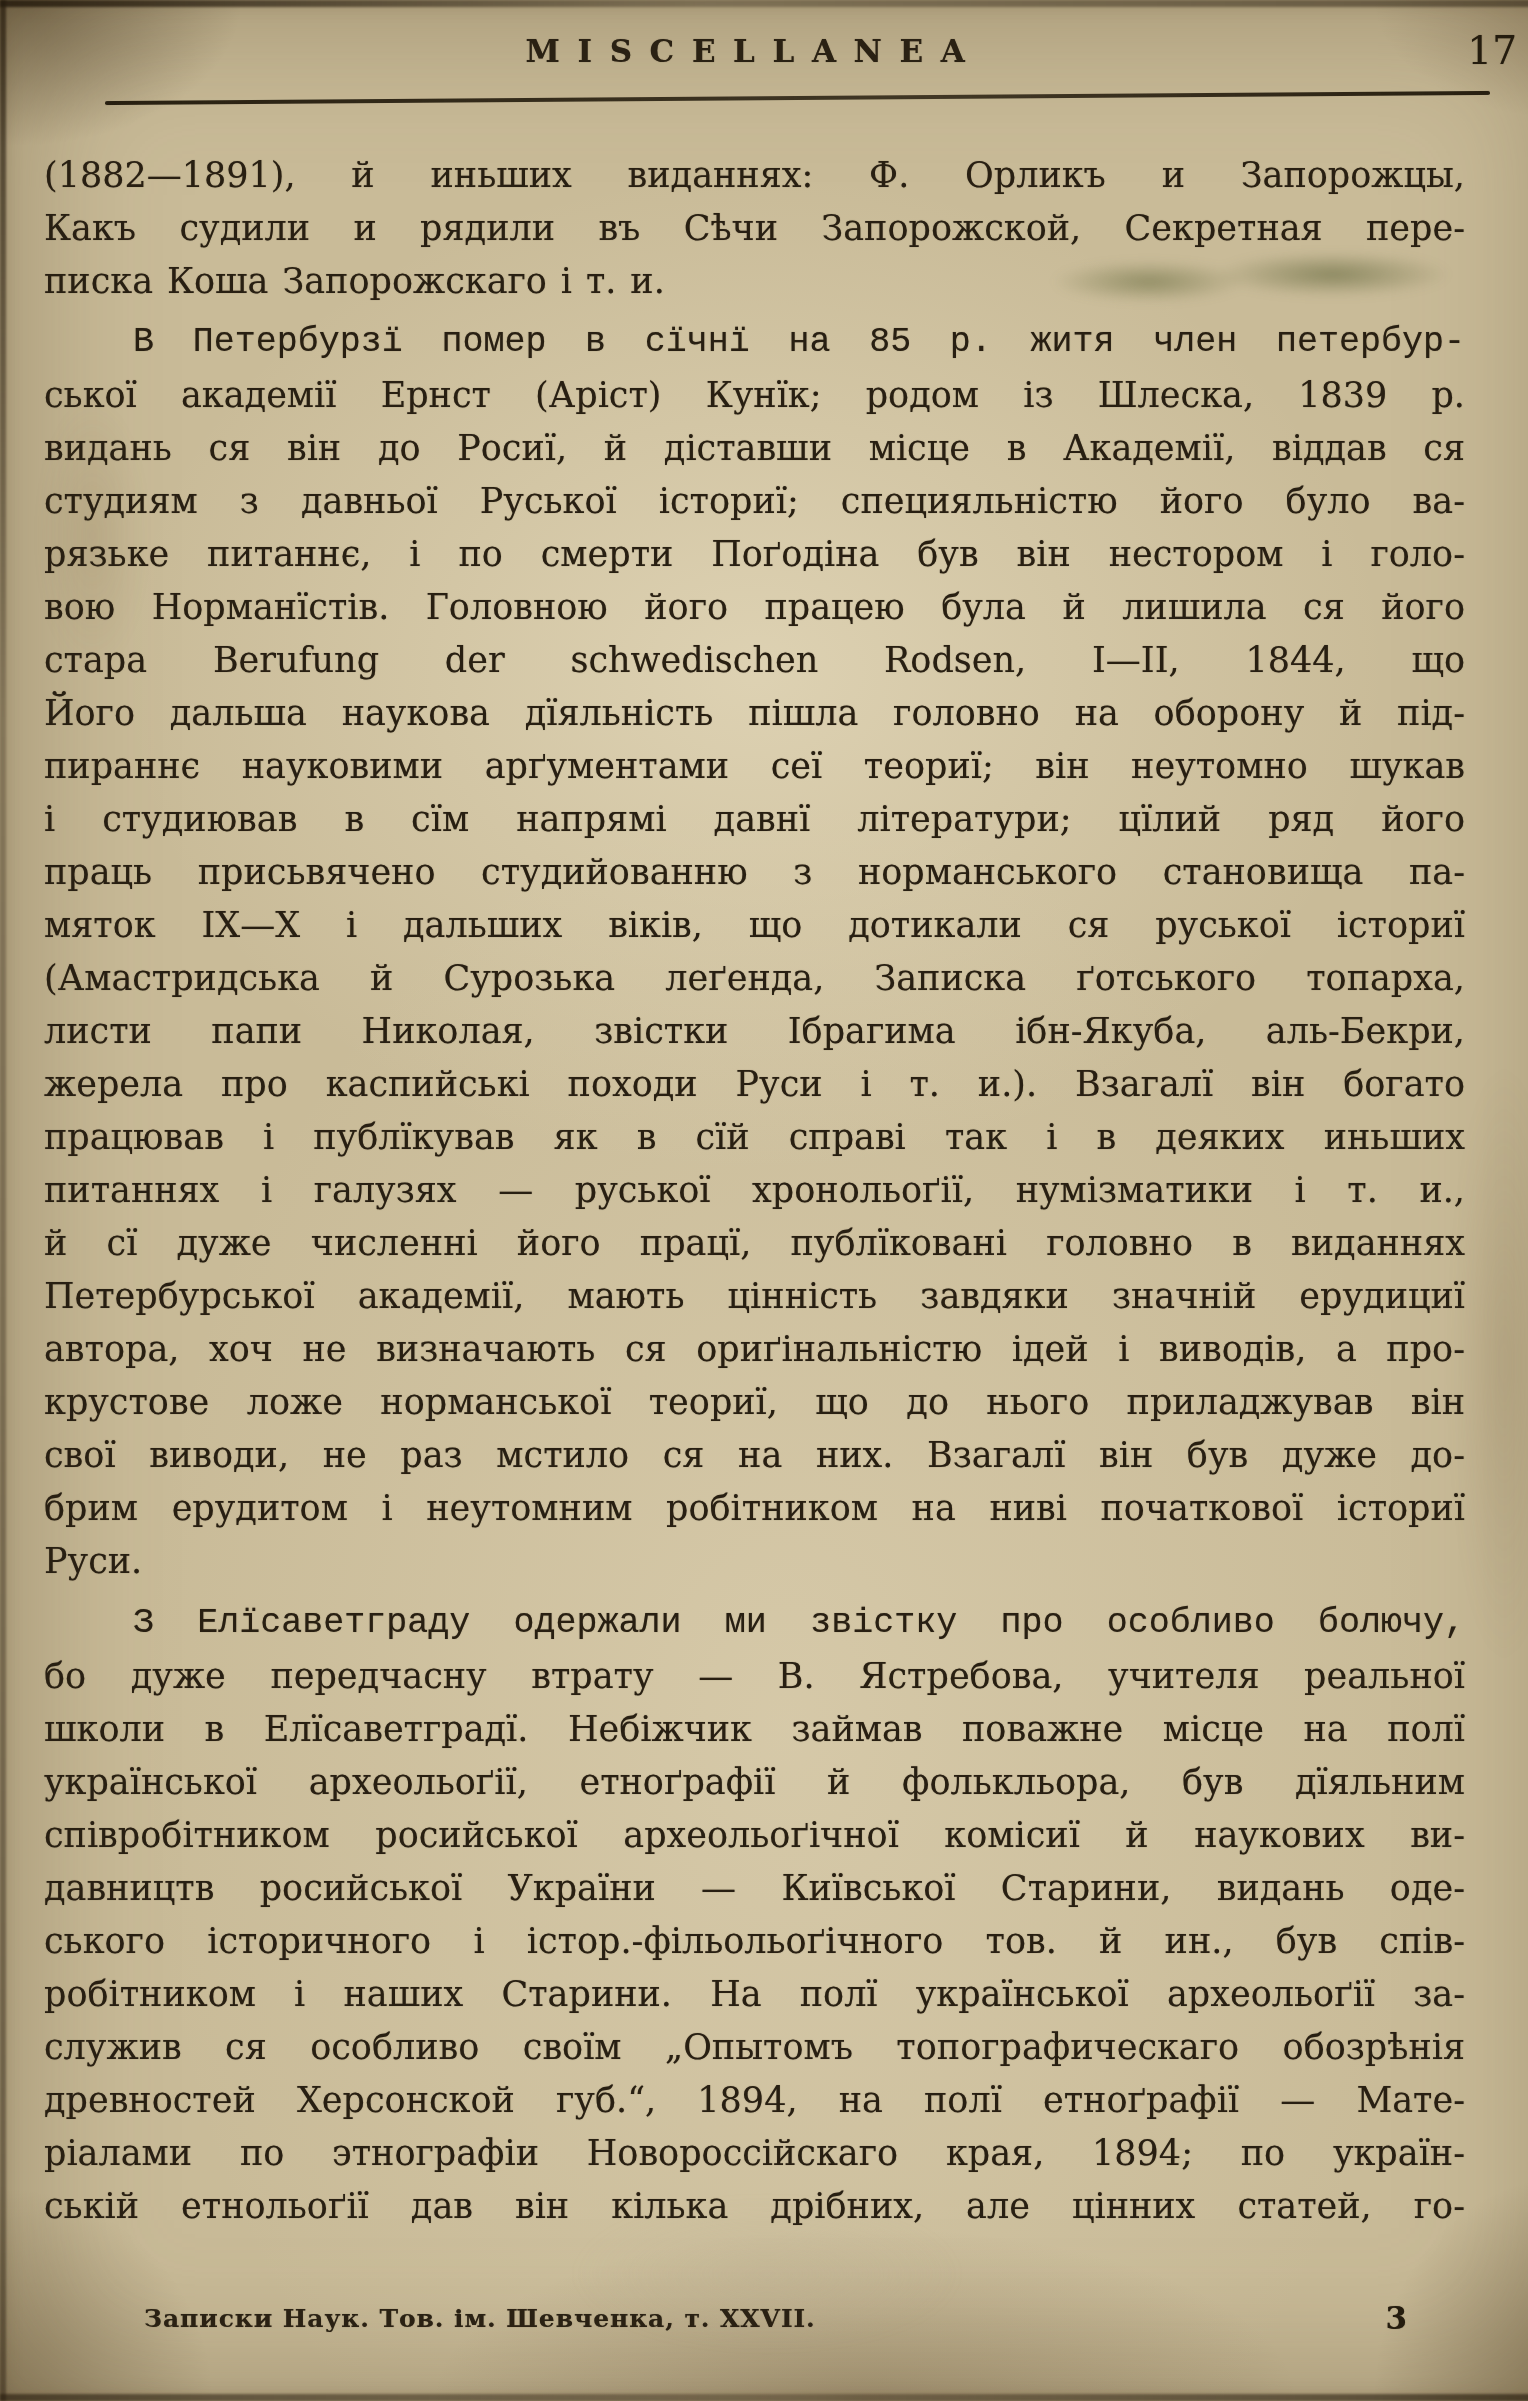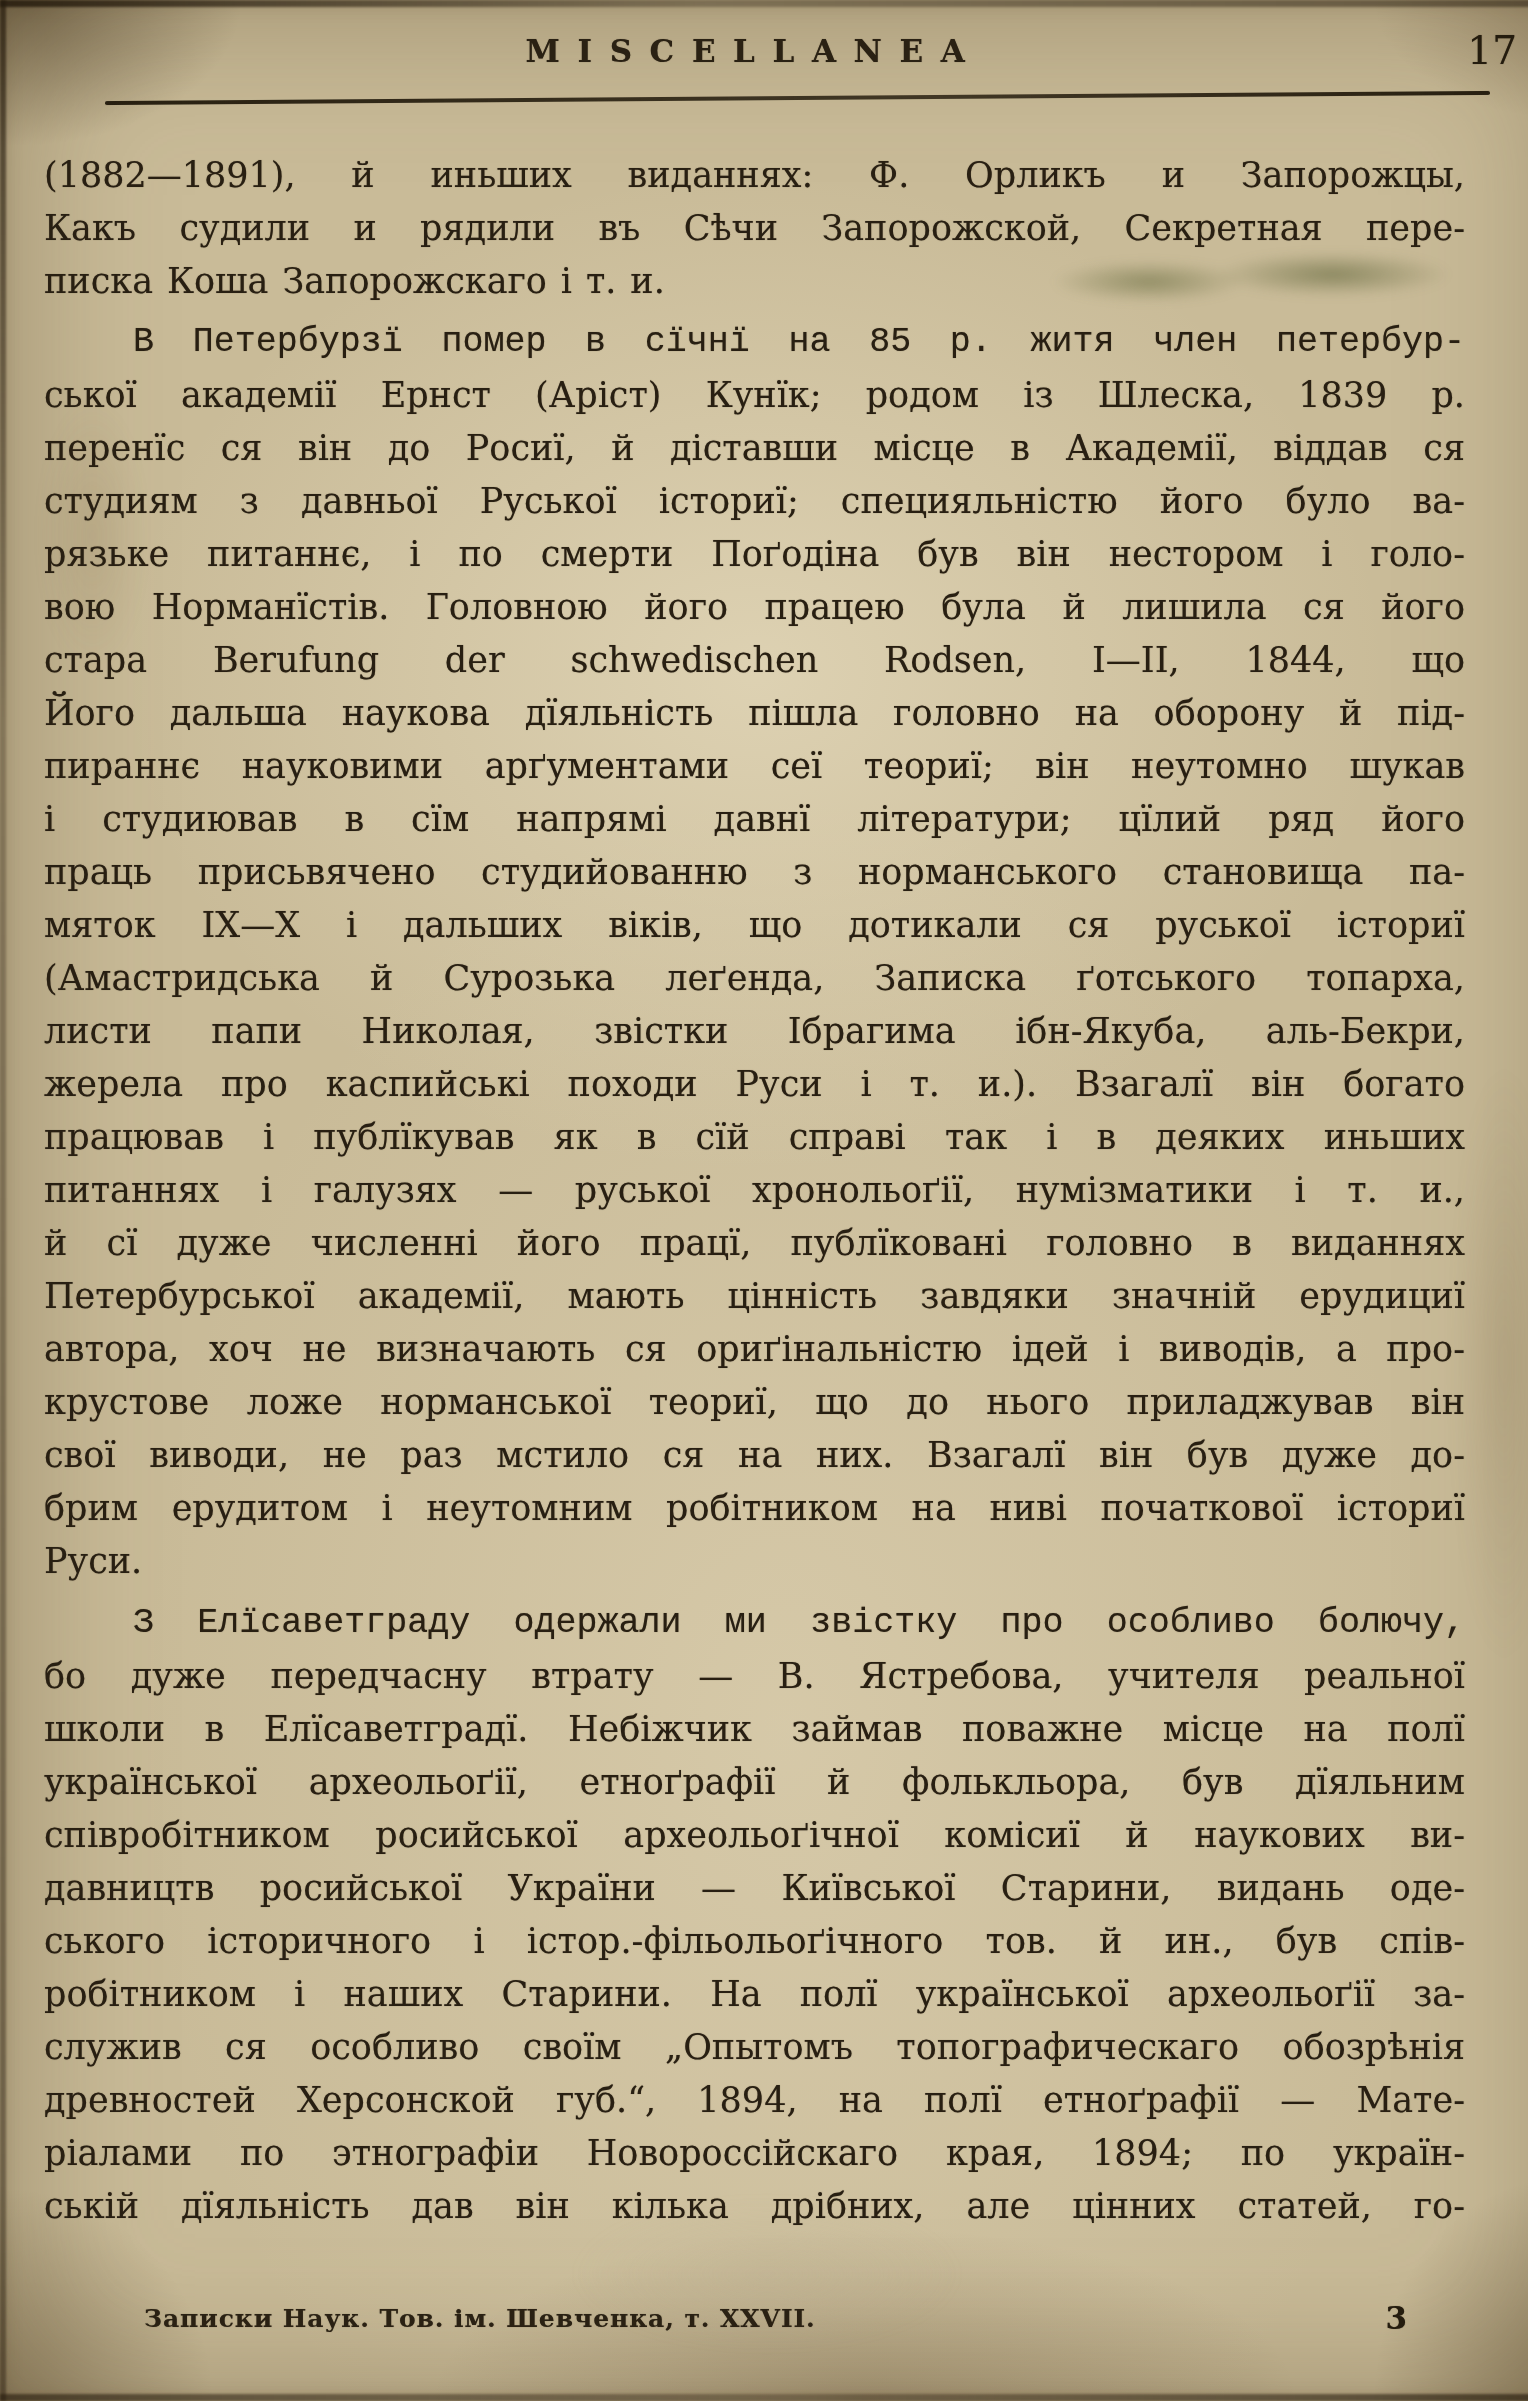--- a/index.html
+++ b/index.html
@@ -121,21 +121,21 @@
   <div class="running-title">MISCELLANEA</div>
   <div class="page-number">17</div>
   <div class="header-rule"></div>
 
   <div class="text-block" id="text-block">
       <div class="line">(1882—1891), й иньших виданнях: Ф. Орликъ и Запорожцы,</div>
       <div class="line">Какъ судили и рядили въ Сѣчи Запорожской, Секретная пере-</div>
       <div class="line no-just">писка Коша Запорожскаго і т. и.</div>
       <div class="line indent psp">В Петербурзї помер в сїчнї на 85 р. житя член петербур-</div>
       <div class="line">ської академії Ернст (Аріст) Кунїк; родом із Шлеска, 1839 р.</div>
-      <div class="line">перенїс ся він до Росиї, й діставши місце в Академії, віддав ся</div>
+      <div class="line">видань ся він до Росиї, й діставши місце в Академії, віддав ся</div>
       <div class="line">студиям з давньої Руської істориї; специяльністю його було ва-</div>
       <div class="line">рязьке питаннє, і по смерти Поґодіна був він нестором і голо-</div>
       <div class="line">вою Норманїстів. Головною його працею була й лишила ся його</div>
       <div class="line">стара Berufung der schwedischen Rodsen, I—II, 1844, що</div>
       <div class="line">Його дальша наукова дїяльність пішла головно на оборону й під-</div>
       <div class="line">пираннє науковими арґументами сеї теориї; він неутомно шукав</div>
       <div class="line">і студиював в сїм напрямі давнї літератури; цїлий ряд його</div>
       <div class="line">праць присьвячено студийованню з норманського становища па-</div>
       <div class="line">мяток IX—X і дальших віків, що дотикали ся руської істориї</div>
       <div class="line">(Амастридська й Сурозька леґенда, Записка ґотського топарха,</div>
@@ -154,21 +154,21 @@
       <div class="line">бо дуже передчасну втрату — В. Ястребова, учителя реальної</div>
       <div class="line">школи в Елїсаветградї. Небіжчик займав поважне місце на полї</div>
       <div class="line">української археольоґії, етноґрафії й фолькльора, був дїяльним</div>
       <div class="line">співробітником росийської археольоґічної комісиї й наукових ви-</div>
       <div class="line">давництв росийської України — Київської Старини, видань оде-</div>
       <div class="line">ського історичного і істор.-фільольоґічного тов. й ин., був спів-</div>
       <div class="line">робітником і наших Старини. На полї української археольоґії за-</div>
       <div class="line">служив ся особливо своїм „Опытомъ топографическаго обозрѣнія</div>
       <div class="line">древностей Херсонской губ.“, 1894, на полї етноґрафії — Мате-</div>
       <div class="line">ріалами по этнографіи Новороссійскаго края, 1894; по україн-</div>
-      <div class="line">ській дїяльність дав він кілька дрібних, але цінних статей, го-</div>
+      <div class="line">ській етнольоґії дав він кілька дрібних, але цінних статей, го-</div>
     </div>
 
   <div class="footer">
     <span class="footer-left">Записки Наук. Тов. ім. Шевченка, т. XXVII.</span>
     <span class="footer-right">3</span>
   </div>
 </div>
 
 
 </body></html>

